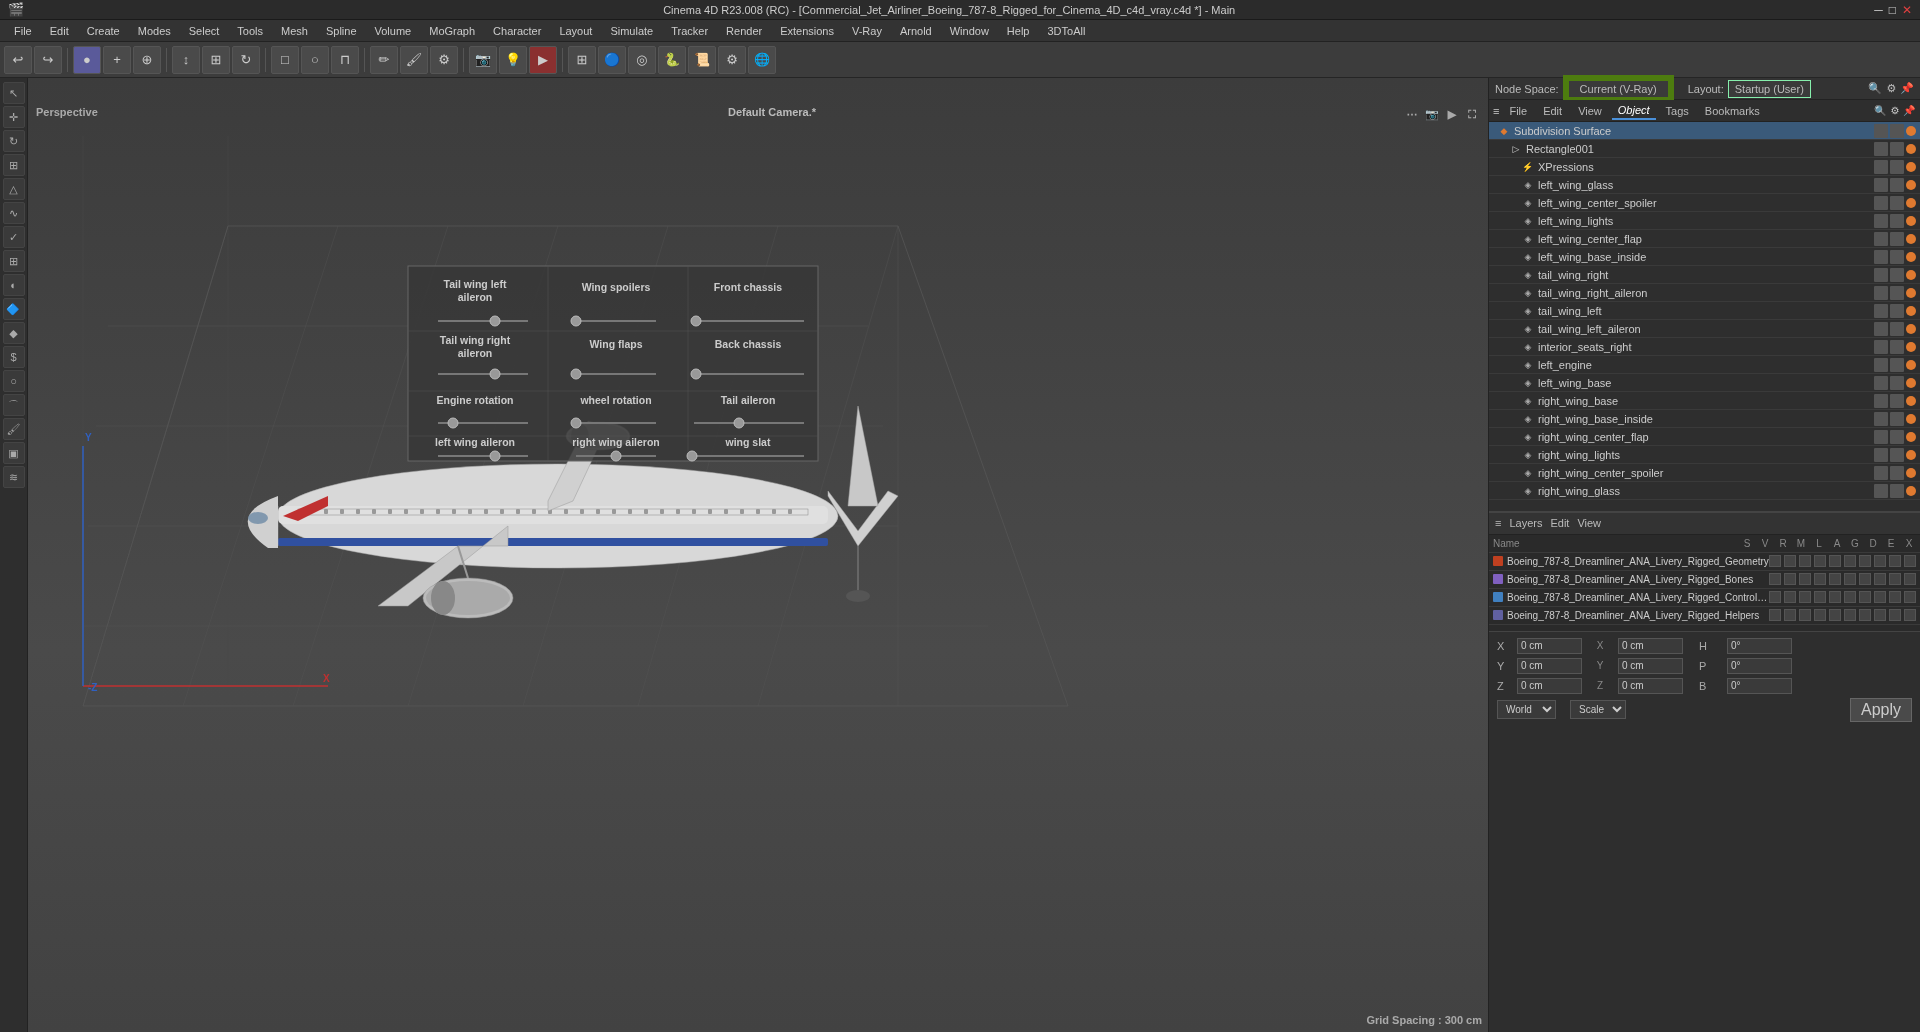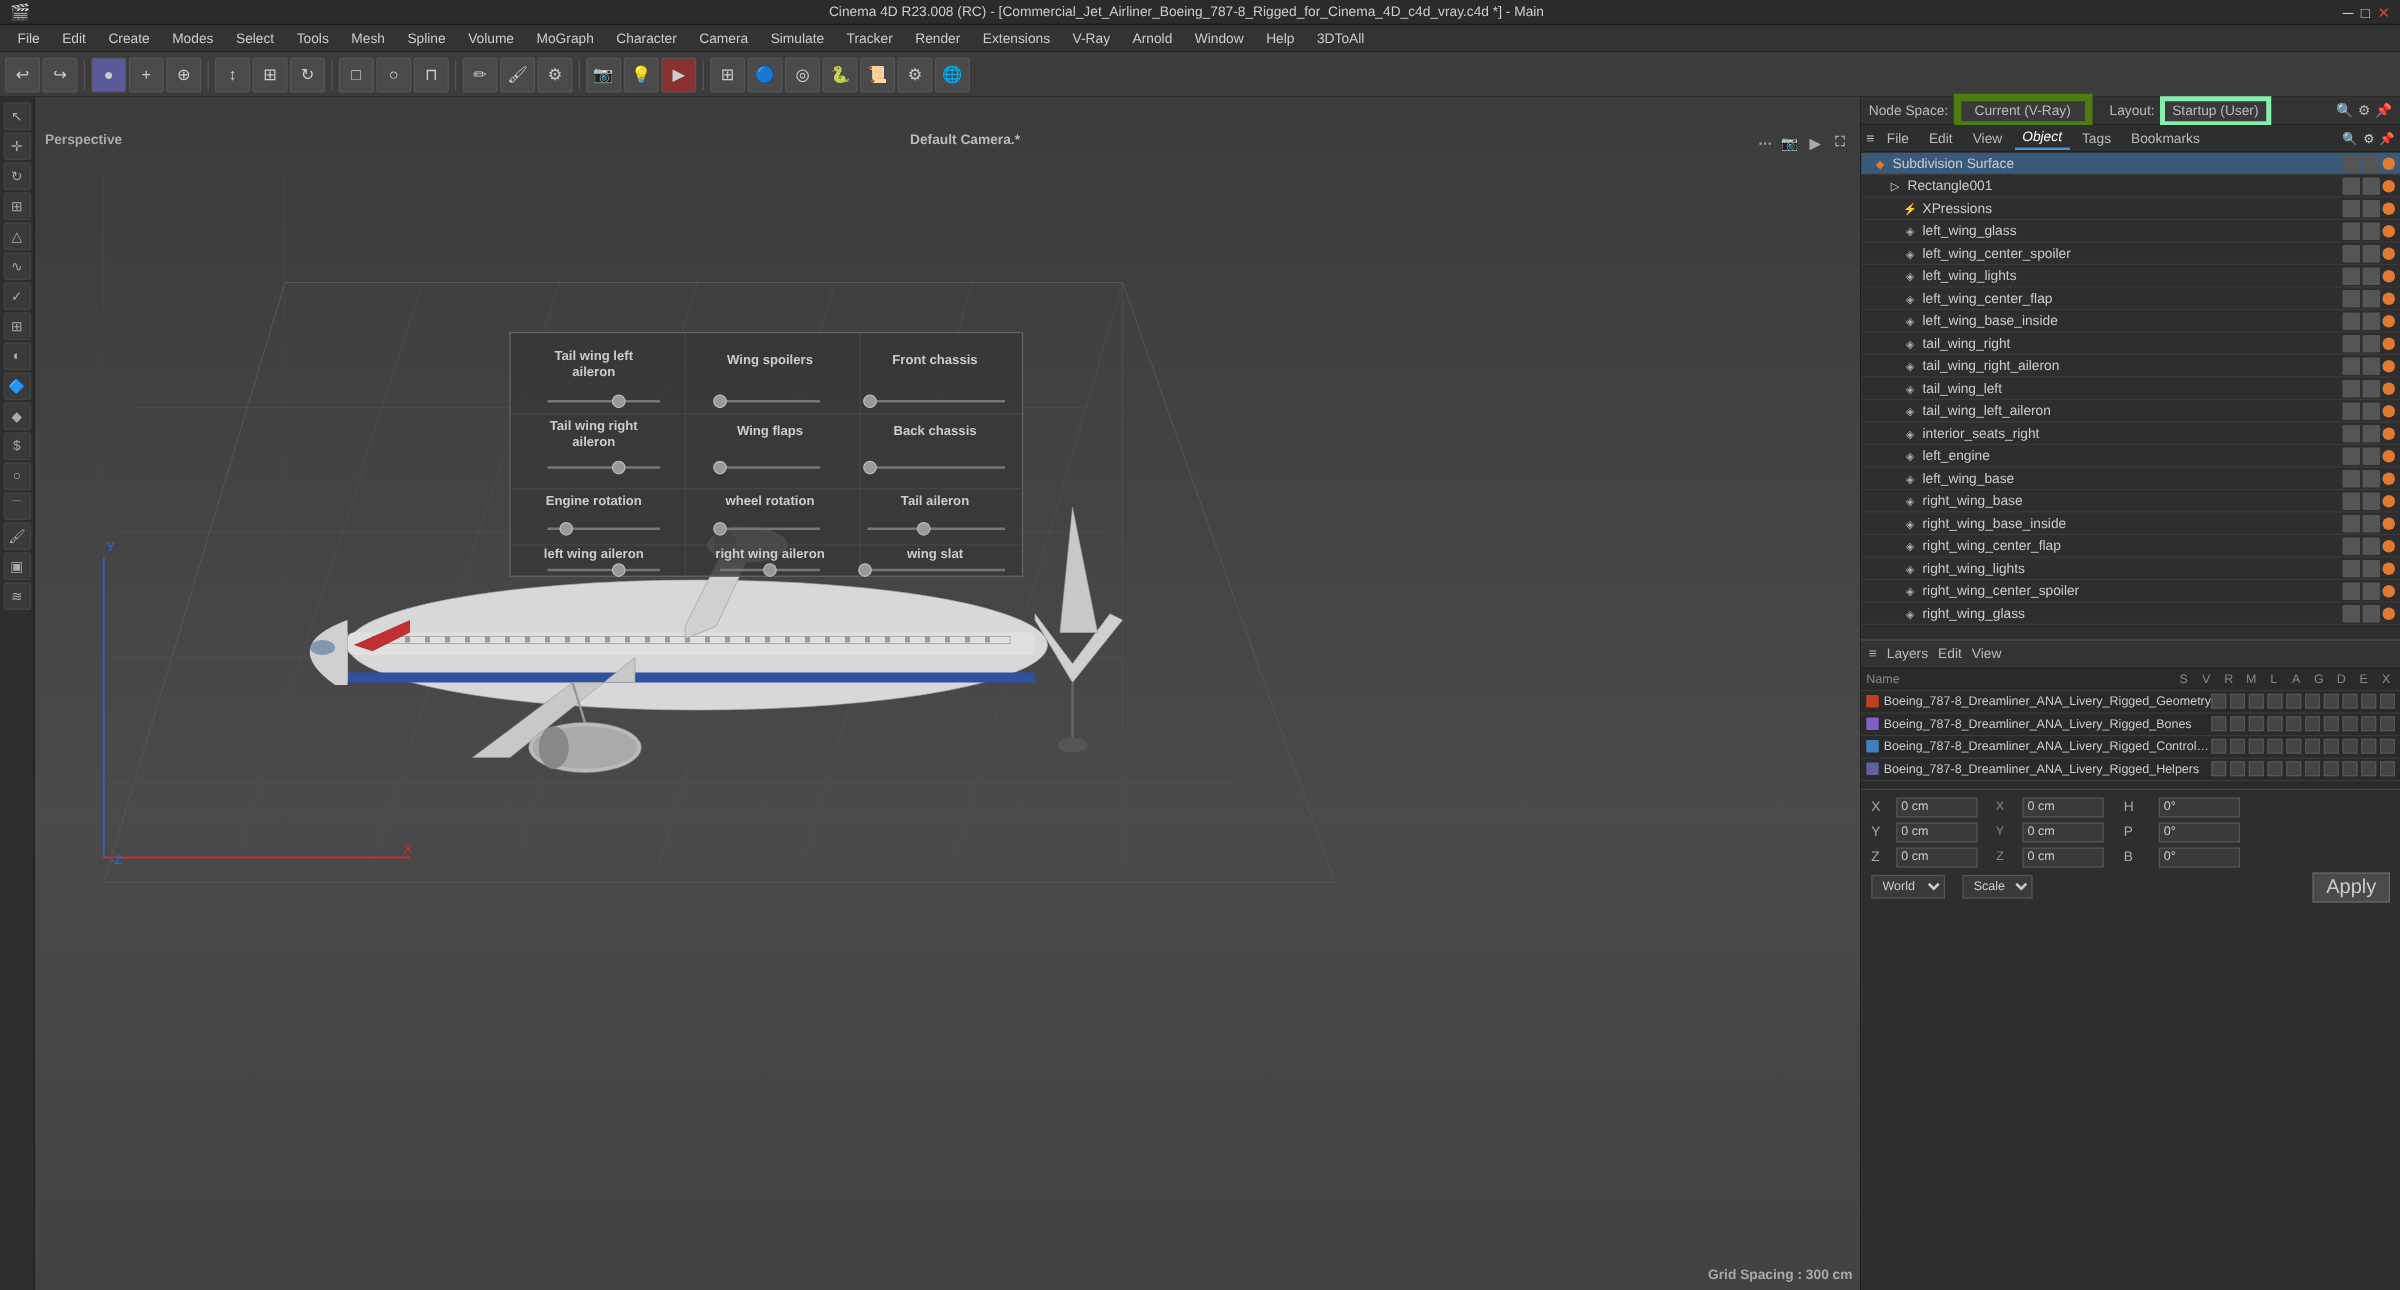--- a/index.html
+++ b/index.html
@@ -169,21 +169,21 @@
     <span class="menu-item">Edit</span>
     <span class="menu-item">Create</span>
     <span class="menu-item">Modes</span>
     <span class="menu-item">Select</span>
     <span class="menu-item">Tools</span>
     <span class="menu-item">Mesh</span>
     <span class="menu-item">Spline</span>
     <span class="menu-item">Volume</span>
     <span class="menu-item">MoGraph</span>
     <span class="menu-item">Character</span>
-    <span class="menu-item">Camera</span>
+    <span class="menu-item">Layout</span>
     <span class="menu-item">Simulate</span>
     <span class="menu-item">Tracker</span>
     <span class="menu-item">Render</span>
     <span class="menu-item">Extensions</span>
     <span class="menu-item">V-Ray</span>
     <span class="menu-item">Arnold</span>
     <span class="menu-item">Window</span>
     <span class="menu-item">Help</span>
     <span class="menu-item">3DToAll</span>
   </div>
@@ -433,21 +433,21 @@
 
     <div id="grid-spacing">Grid Spacing : 300 cm</div>
   </div>
 
   <div id="right-panel">
 
     <div id="right-panel-toolbar">
       <span>Node Space:</span>
       <span style="background:#3a3a3a;padding:2px 11px;border:6px solid #4d7c0f;">Current (V-Ray)</span>
       <span style="margin-left:10px;">Layout:</span>
-      <span style="background:#3a3a3a;padding:2px 6px;border:4px solid #86efac;">Startup (User)</span>
+      <span style="background:#3a3a3a;padding:2px 6px;border:1px solid #86efac;">Startup (User)</span>
       <span style="margin-left:auto;">🔍</span>
       <span>⚙</span>
       <span>📌</span>
     </div>
 
     <div id="object-panel-header">
       <span>≡</span>
       <span class="panel-tab">File</span>
       <span class="panel-tab">Edit</span>
       <span class="panel-tab">View</span>

